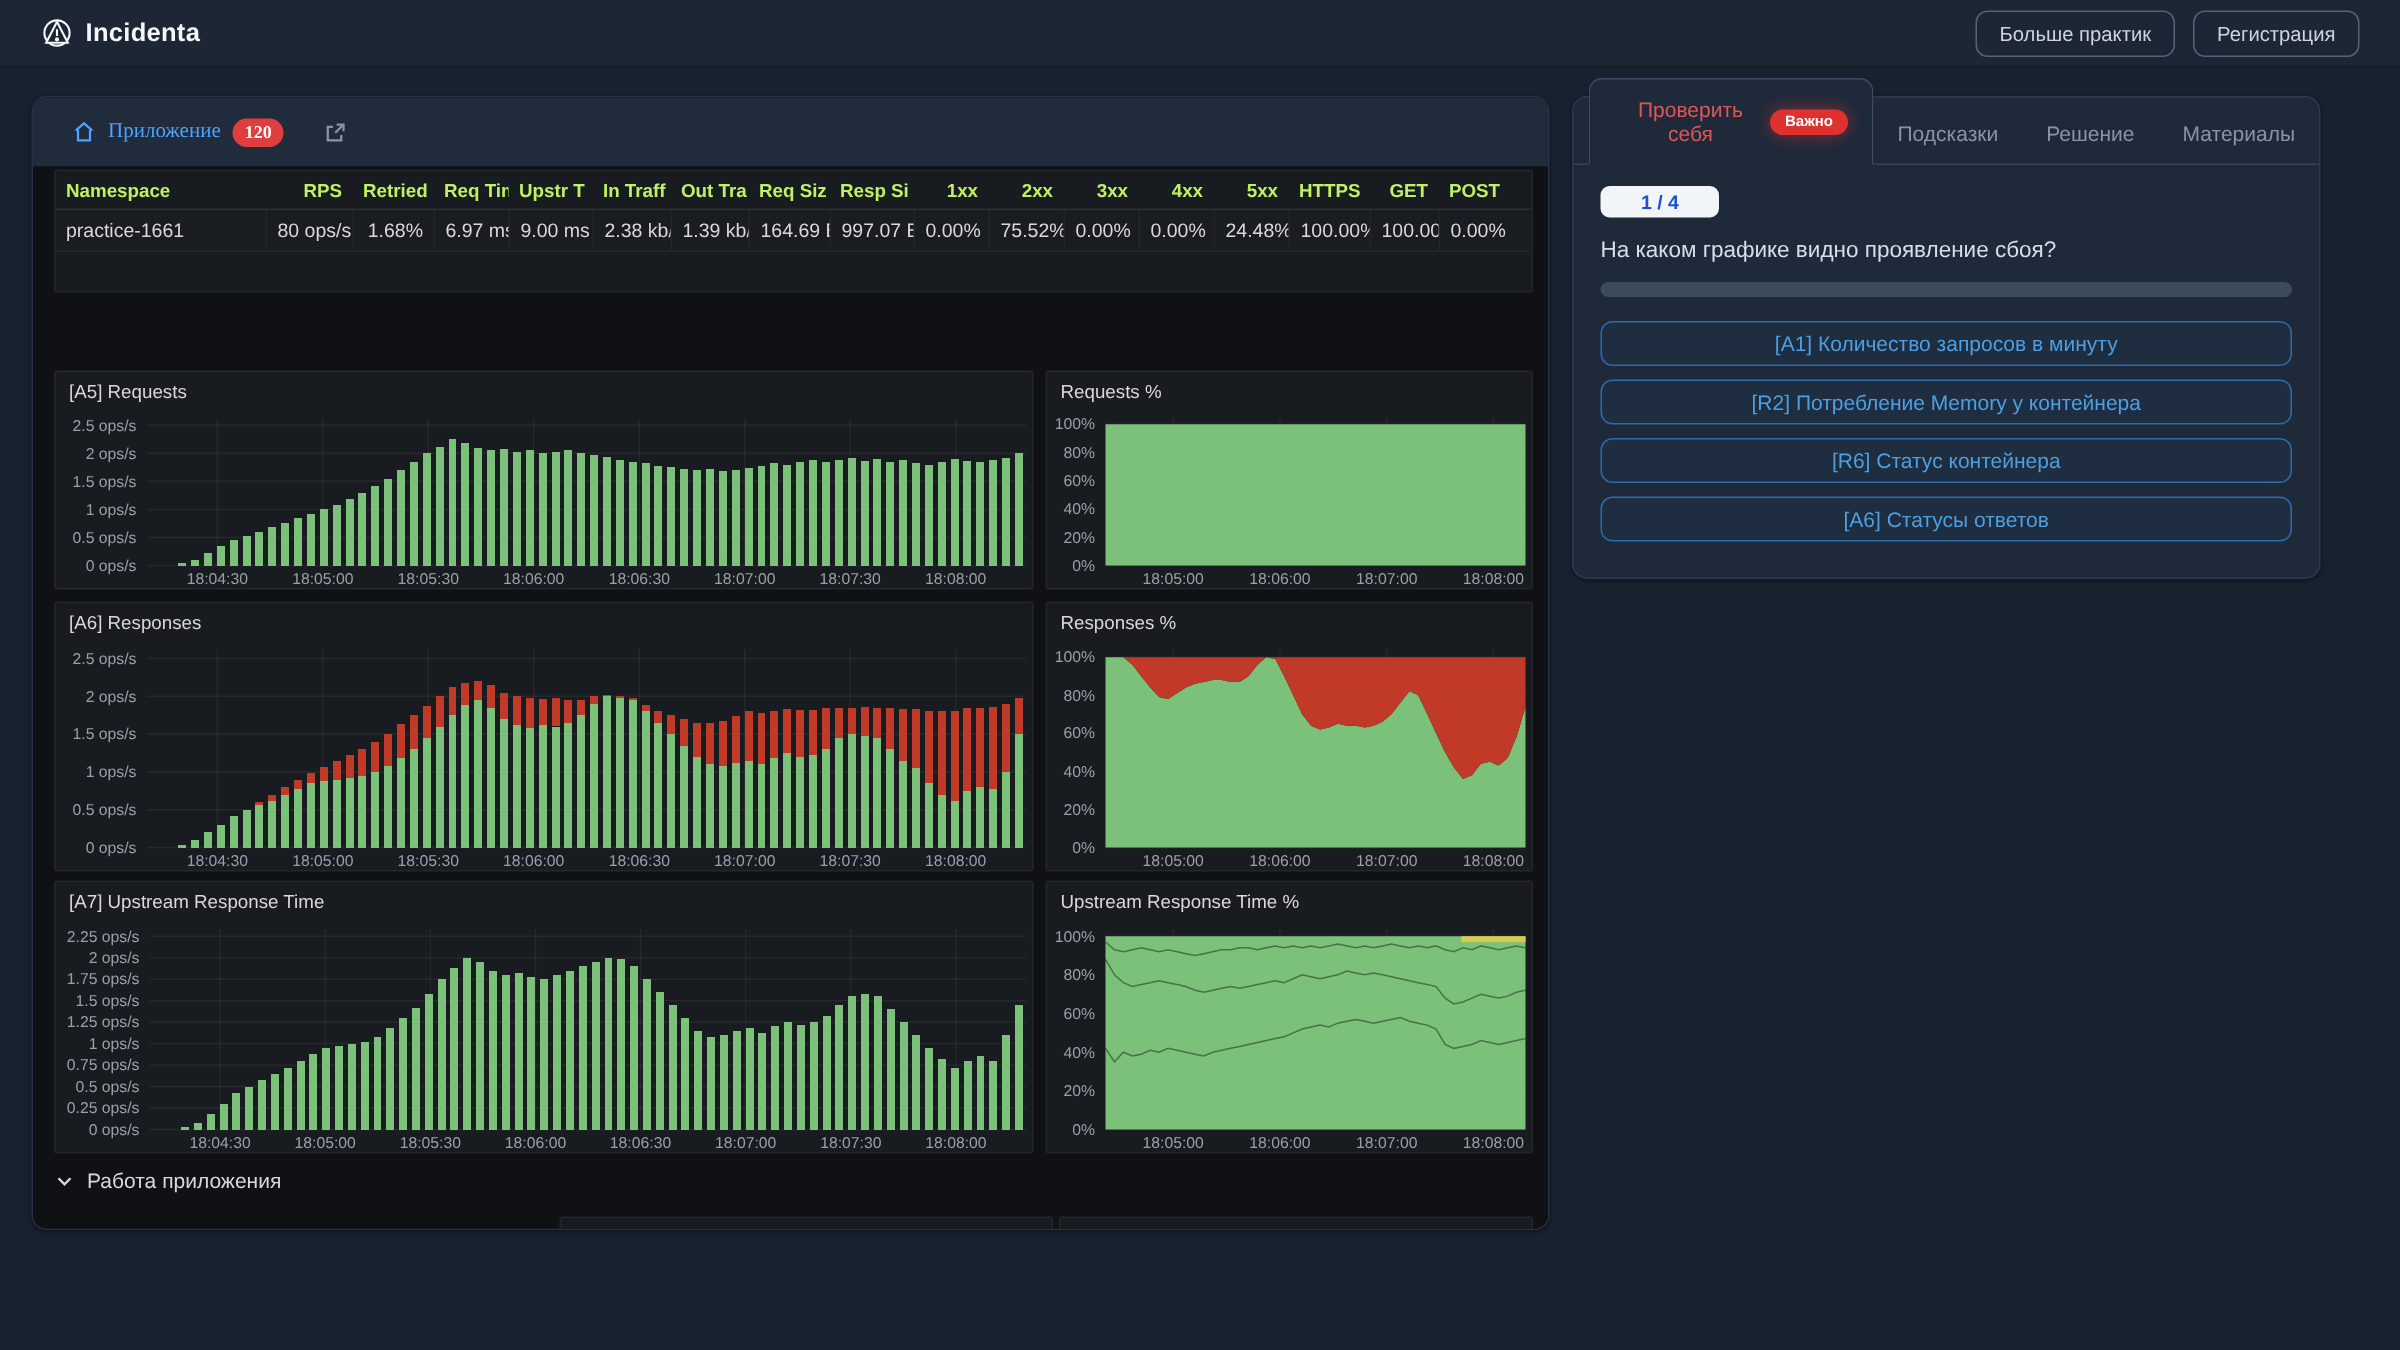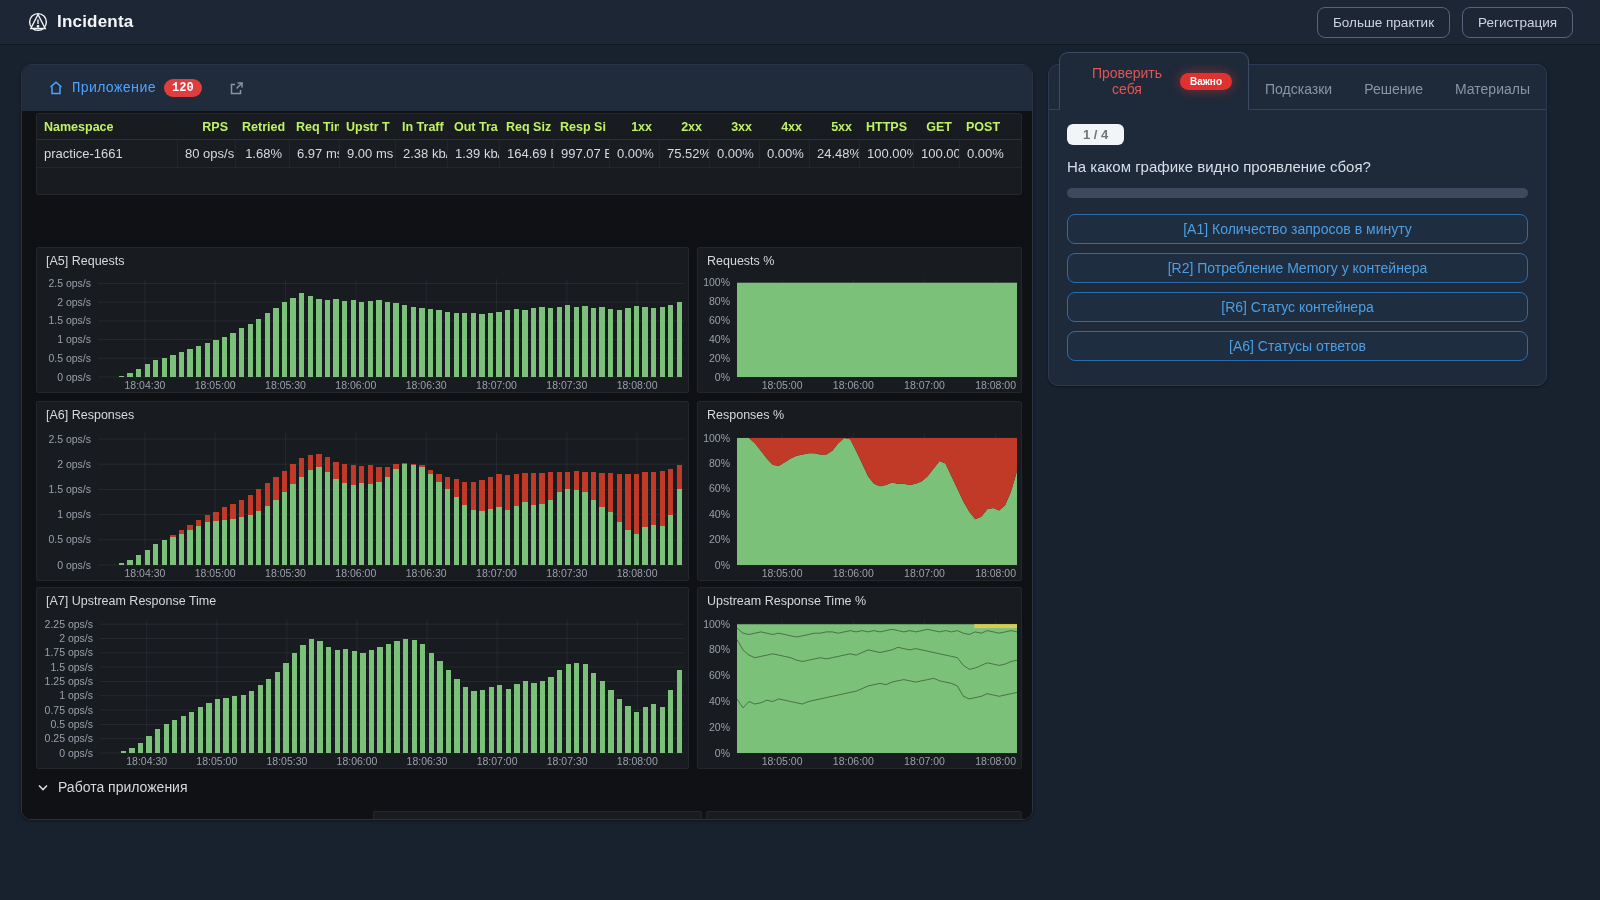--- a/index.html
+++ b/index.html
@@ -18,21 +18,21 @@
     font-family:inherit; }
 
   
   .workcard { position:absolute; left:21px; top:64px; width:1012px; height:756px;
     background:#0f1115; border-radius:10px; overflow:hidden;
     border:1px solid #273246; box-shadow:0 1px 3px rgba(0,0,0,.4); }
   .tabstrip { position:relative; height:46px; background:#202b3b;
     display:flex; align-items:center; padding-left:12px; }
   .ws-tab { display:flex; align-items:center; gap:8px; padding:0 14px;
     height:46px; font-size:14px; cursor:pointer; background:transparent; border:none;
-    font-family:Liberation Mono, monospace; }
+    font-family:Liberation Serif, serif; }
   .ws-tab.app { color:#4da3ff; }
   .ws-tab.active { color:#f08438; background:#1b2433; border:1px solid #3c4d66;
     border-bottom:none; border-radius:10px 10px 0 0; }
   .count-badge { background:#e03e3e; color:#fff; font-size:12px; font-weight:bold;
     border-radius:999px; padding:2px 8px; }
   .ext-btn { background:none; border:none; margin-left:12px; cursor:pointer;
     color:#8a95a3; display:flex; align-items:center; }
   .fail-status { flex:1; text-align:center; color:#ef8a3f; font-size:14px; }
 
   
@@ -74,22 +74,22 @@
     border-bottom:1px solid #33435a; padding-left:10px; }
   .qtab { background:none; border:none; font-family:inherit; font-size:14px;
     color:#8a94a3; padding:12px 16px; cursor:pointer; display:flex;
     align-items:center; gap:2px; }
   .qtab.active { color:#e25555; border:1px solid #3c4c63; border-bottom:1px solid #1e2a3a;
     border-radius:9px 9px 0 0; margin-bottom:-1px; background:#1e2a3a; }
   .imp-badge { background:#e03131; color:#fff; font-size:10px; font-weight:bold;
     border-radius:999px; padding:3px 10px;
     box-shadow:0 0 12px rgba(224,49,49,.55); }
   .qbody { padding:14px 18px; }
-  .step-pill { display:inline-block; background:#f2f5f8; color:#737373;
-    font-size:13px; font-weight:bold; border-radius:6px; padding:3px 16px; }
+  .step-pill { display:inline-block; background:#f2f5f8; color:#1d4ed8;
+    font-size:13px; font-weight:bold; border-radius:6px; padding:3px 27px; }
   .question { color:#d7dee8; font-size:15px; margin-top:13px; }
   .progress { margin-top:13px; height:10px; background:#3d4a5e; border-radius:5px; }
   .answers { margin-top:16px; display:flex; flex-direction:column; gap:9px; }
   .answer { height:30px; width:100%; background:rgba(45,110,180,.05);
     border:1px solid #2b6cae; border-radius:8px; color:#4d9fe2; font-size:14px;
     cursor:pointer; font-family:inherit; }
 </style>
 </head>
 <body>
 

